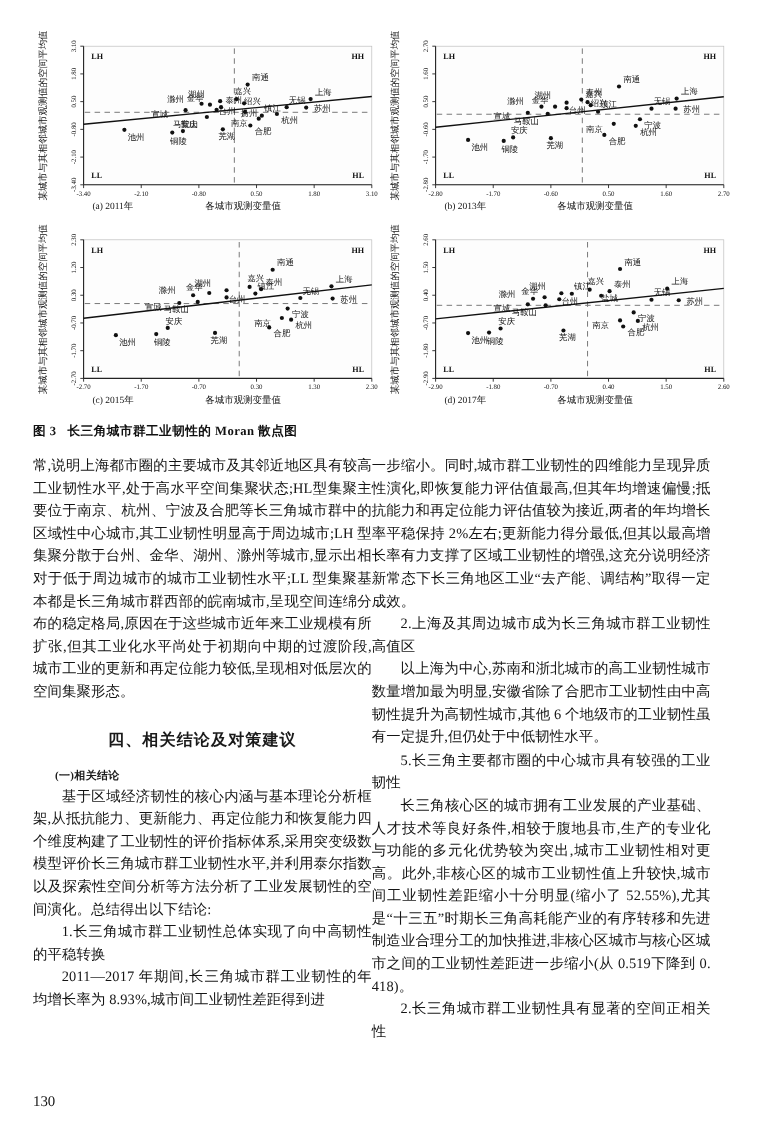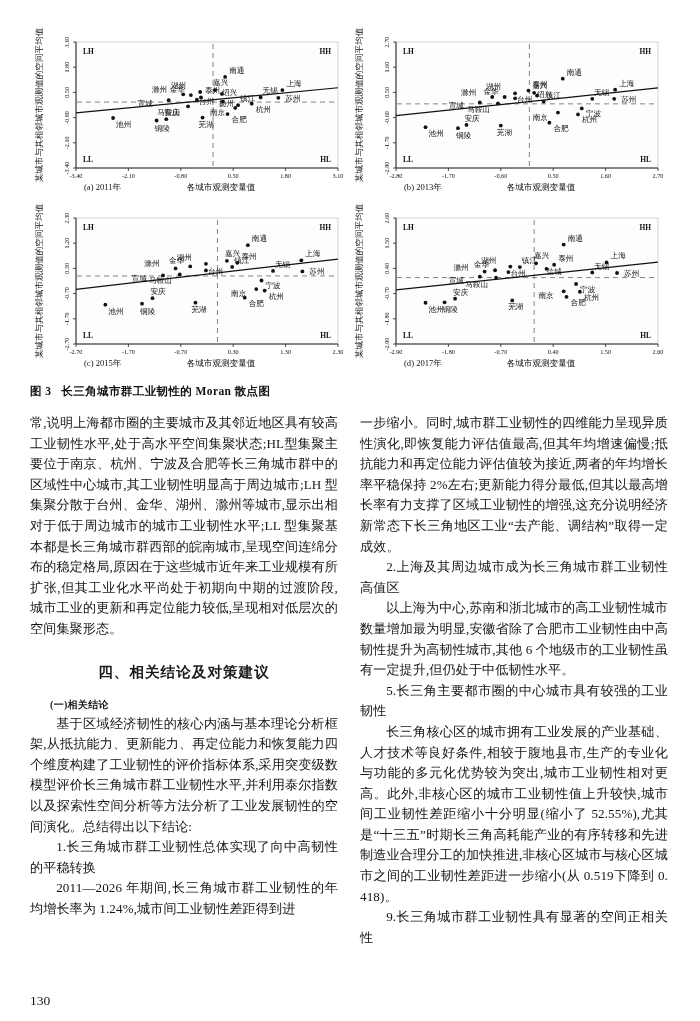--- a/index.html
+++ b/index.html
@@ -39,21 +39,20 @@
     font-weight: bold;
     margin-top: 4px;
     letter-spacing: 0.4px;
     color: #111;
   }
   .fig-caption .fig-num { margin-right: 10px; }
 
   
   .columns {
     display: flex;
-    gap: 22px;
     margin-top: 14px;
   }
   .col { width: 308px; }
 
   p.body {
     margin: 0;
     font-size: 13.1px;
     line-height: 20.6px;
     text-align: justify;
     text-justify: inter-character;
@@ -448,27 +447,27 @@
   </div>
 
   <div class="columns">
 
     <div class="col">
       <p class="body">常,说明上海都市圈的主要城市及其邻近地区具有较高工业韧性水平,处于高水平空间集聚状态;HL型集聚主要位于南京、杭州、宁波及合肥等长三角城市群中的区域性中心城市,其工业韧性明显高于周边城市;LH 型集聚分散于台州、金华、湖州、滁州等城市,显示出相对于低于周边城市的城市工业韧性水平;LL 型集聚基本都是长三角城市群西部的皖南城市,呈现空间连绵分布的稳定格局,原因在于这些城市近年来工业规模有所扩张,但其工业化水平尚处于初期向中期的过渡阶段,城市工业的更新和再定位能力较低,呈现相对低层次的空间集聚形态。</p>
       <h2 class="section">四、相关结论及对策建议</h2>
       <h3 class="subsection">(一)相关结论</h3>
       <p class="body indent">基于区域经济韧性的核心内涵与基本理论分析框架,从抵抗能力、更新能力、再定位能力和恢复能力四个维度构建了工业韧性的评价指标体系,采用突变级数模型评价长三角城市群工业韧性水平,并利用泰尔指数以及探索性空间分析等方法分析了工业发展韧性的空间演化。总结得出以下结论:</p>
       <p class="body indent">1.长三角城市群工业韧性总体实现了向中高韧性的平稳转换</p>
-      <p class="body indent">2011—2026 年期间,长三角城市群工业韧性的年均增长率为 1.24%,城市间工业韧性差距得到进</p>
+      <p class="body indent">2011—2017 年期间,长三角城市群工业韧性的年均增长率为 8.93%,城市间工业韧性差距得到进</p>
     </div>
 
     <div class="col">
       <p class="body">一步缩小。同时,城市群工业韧性的四维能力呈现异质性演化,即恢复能力评估值最高,但其年均增速偏慢;抵抗能力和再定位能力评估值较为接近,两者的年均增长率平稳保持 2%左右;更新能力得分最低,但其以最高增长率有力支撑了区域工业韧性的增强,这充分说明经济新常态下长三角地区工业“去产能、调结构”取得一定成效。</p>
       <p class="body indent">2.上海及其周边城市成为长三角城市群工业韧性高值区</p>
       <p class="body indent">以上海为中心,苏南和浙北城市的高工业韧性城市数量增加最为明显,安徽省除了合肥市工业韧性由中高韧性提升为高韧性城市,其他 6 个地级市的工业韧性虽有一定提升,但仍处于中低韧性水平。</p>
       <p class="body indent">5.长三角主要都市圈的中心城市具有较强的工业韧性</p>
       <p class="body indent">长三角核心区的城市拥有工业发展的产业基础、人才技术等良好条件,相较于腹地县市,生产的专业化与功能的多元化优势较为突出,城市工业韧性相对更高。此外,非核心区的城市工业韧性值上升较快,城市间工业韧性差距缩小十分明显(缩小了 52.55%),尤其是“十三五”时期长三角高耗能产业的有序转移和先进制造业合理分工的加快推进,非核心区城市与核心区城市之间的工业韧性差距进一步缩小(从 0.519下降到 0. 418)。</p>
-      <p class="body indent">9.长三角城市群工业韧性具有显著的空间正相关性</p>
+      <p class="body indent">2.长三角城市群工业韧性具有显著的空间正相关性</p>
     </div>
   </div>
 
   <div class="page-number">130</div>
 </div>
 
 </body></html>

